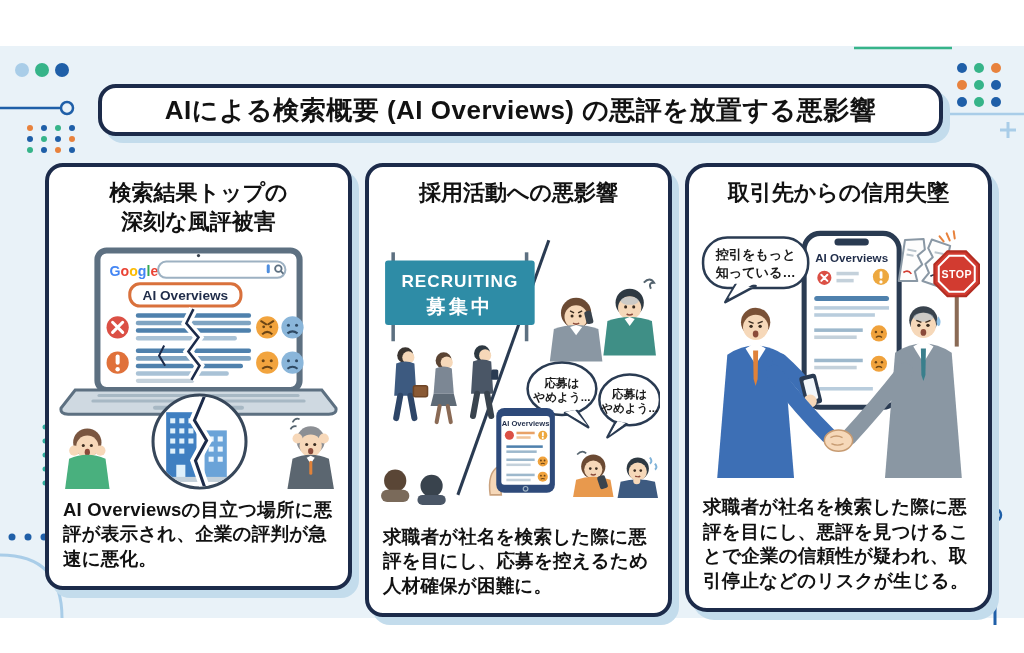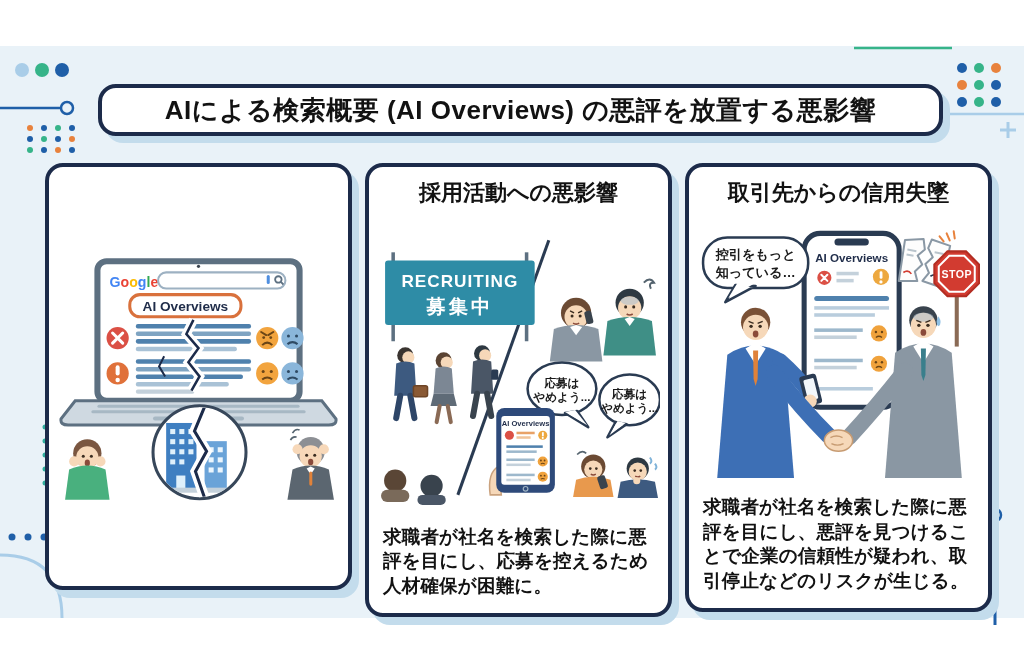--- a/index.html
+++ b/index.html
@@ -8,21 +8,21 @@
   .panel{position:absolute;left:0;top:46px;width:1024px;height:572px;background:#e9f2f8;}
   .deco{position:absolute;pointer-events:none;}
   .titlebox{position:absolute;left:90px;top:84px;width:845px;height:52px;background:#fff;
             border:4px solid #1c2b4a;border-radius:18px;box-shadow:7px 7px 0 #c3dcec;
             display:flex;align-items:center;justify-content:center;box-sizing:border-box;margin-left:8px;}
   .titlebox span{font-size:26px;font-weight:bold;color:#121212;letter-spacing:.5px;white-space:nowrap;}
   .card{position:absolute;top:163px;background:#fff;border:4px solid #1c2b4a;border-radius:18px;
         box-shadow:7px 8px 0 #c3dcec;box-sizing:border-box;display:flex;flex-direction:column;}
   .card-1{left:45px;width:307px;height:427px;}
   .card-2{left:365px;width:307px;height:454px;}
-  .card-3{left:685px;width:307px;height:449px;}
+  .card-3{left:685px;width:307px;height:449px;border-radius:22px;}
   .heading{font-size:22px;font-weight:bold;color:#121212;text-align:center;line-height:1.3;padding-top:12px;}
   .art{flex:1;margin:4px 8px 0;min-height:0;}
   .art svg{width:100%;height:100%;}
   .body-text{font-size:18.5px;font-weight:bold;color:#121212;line-height:1.34;margin:0;
              padding:2px 14px 14px;letter-spacing:.2px;}
 </style>
 </head>
 <body>
 
 <div class="stage">
@@ -84,20 +84,24 @@
   <svg class="deco" style="left:960px;top:505px;width:64px;height:120px" viewBox="0 0 64 120">
     <circle cx="35" cy="10" r="6" fill="#e9f2f8" stroke="#1f5fa8" stroke-width="2.5"></circle>
     <line x1="35" y1="16" x2="35" y2="120" stroke="#1f5fa8" stroke-width="3"></line>
   </svg>
 
   <div class="titlebox">
     <span>AIによる検索概要 (AI Overviews) の悪評を放置する悪影響</span>
   </div>
 
   <section class="card card-1">
+    <div class="heading">
+      <div>検索結果トップの</div>
+      <div>深刻な風評被害</div>
+    </div>
     <div class="art">
       <svg viewBox="0 0 280 240" preserveAspectRatio="xMidYMid meet">
         <g>
           <rect x="40" y="4" width="200" height="138" rx="9" fill="#fff" stroke="#5d7081" stroke-width="6"></rect>
           <circle cx="140" cy="9" r="1.6" fill="#39424d"></circle>
           <text x="52" y="29" font-size="14" font-weight="bold"><tspan fill="#4285F4">G</tspan><tspan fill="#EA4335">o</tspan><tspan fill="#FBBC05">o</tspan><tspan fill="#4285F4">g</tspan><tspan fill="#34A853">l</tspan><tspan fill="#EA4335">e</tspan></text>
           <rect x="100" y="15" width="126" height="16" rx="8" fill="#fff" stroke="#9db1c2" stroke-width="2"></rect>
           <path d="M209 19 v6" stroke="#4f8fe0" stroke-width="3" stroke-linecap="round"></path>
           <g>
             <circle cx="219" cy="22" r="3.2" fill="none" stroke="#5d7081" stroke-width="1.8"></circle>
@@ -215,20 +219,21 @@
               <rect x="150" y="208" width="5" height="5"></rect>
                 <rect x="159" y="208" width="5" height="5"></rect>
             </g>
             <rect x="96" y="228" width="92" height="5" fill="#c4d1db"></rect>
             <path d="M146 148 L136 172 L148 192 L137 212 L146 238" stroke="#fff" stroke-width="10" fill="none"></path>
             <path d="M146 148 L136 172 L148 192 L137 212 L146 238" stroke="#1c2b4a" stroke-width="3" fill="none"></path>
           </g>
         </g>
       </svg>
     </div>
+    <p class="body-text">AI Overviewsの目立つ場所に悪評が表示され、企業の評判が急速に悪化。</p>
   </section>
 
   <section class="card card-2">
     <div class="heading">
       <div>採用活動への悪影響</div>
       <div></div>
     </div>
     <div class="art">
       <svg viewBox="0 0 280 252" preserveAspectRatio="xMidYMid meet">
         <line x1="170" y1="0" x2="80" y2="252" stroke="#2a3b52" stroke-width="3"></line>

